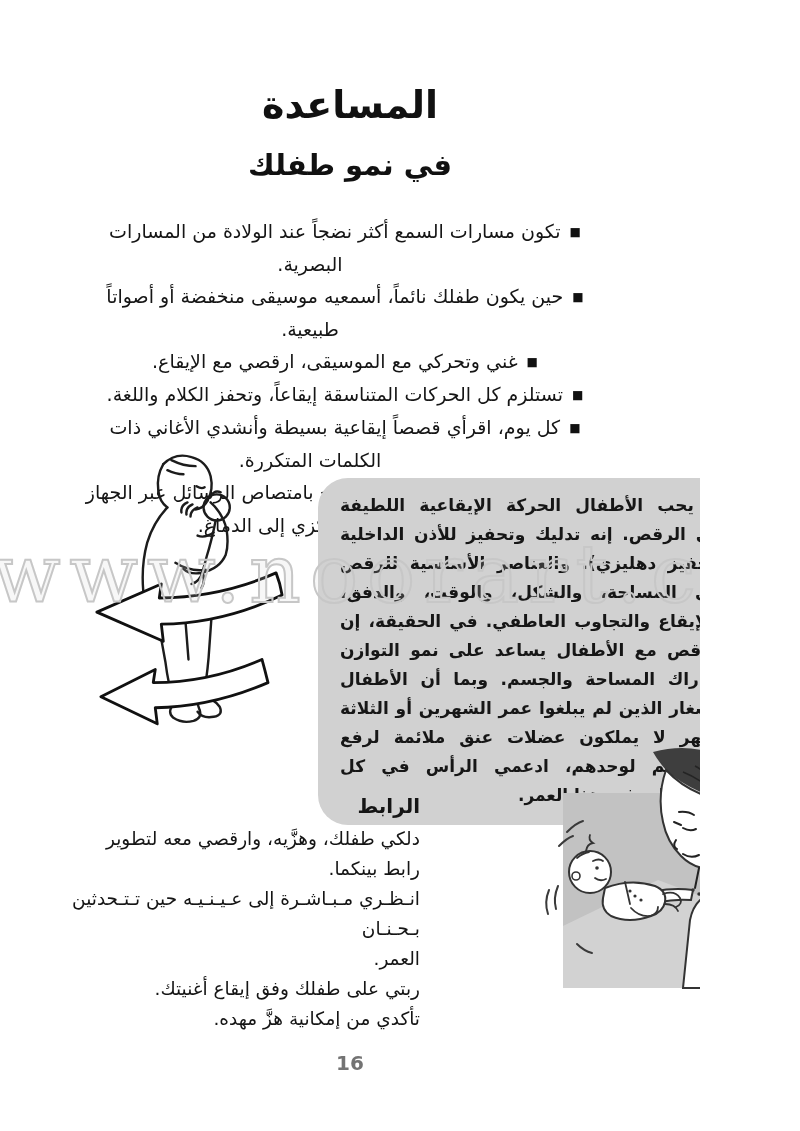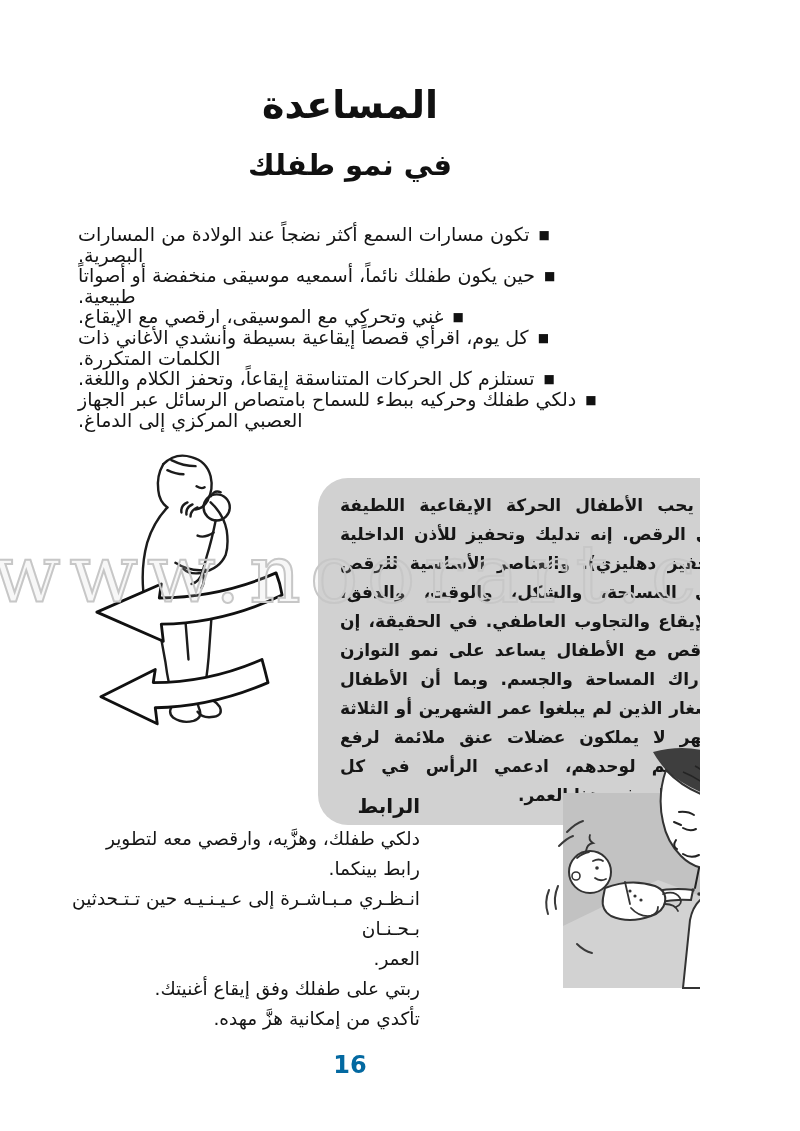--- a/index.html
+++ b/index.html
@@ -6,22 +6,22 @@
   .page{
     position:relative;width:700px;height:1131px;background:#ffffff;
     overflow:hidden;font-family:"DejaVu Sans",sans-serif;color:#111;
   }
   
   .title-block{position:absolute;top:76px;left:0;right:0;text-align:center;direction:rtl;}
   .title-line1{font-size:38px;font-weight:bold;line-height:58px;letter-spacing:1px;}
   .title-line2{font-size:29px;font-weight:bold;line-height:62px;letter-spacing:1px;}
   
   .bullet-list{
-    position:absolute;top:224px;right:88px;left:78px;
-    direction:rtl;text-align:left;font-size:19px;line-height:20px;color:#151515;
+    position:absolute;top:215px;right:88px;left:78px;
+    direction:rtl;text-align:center;font-size:19px;line-height:32px;color:#151515;
   }
   .bullet-item{padding-right:70px;text-indent:-70px;}
   .bullet-marker{font-size:12px;margin-left:9px;vertical-align:2px;color:#111;}
   
   .dance-art{position:absolute;left:62px;top:444px;width:258px;height:302px;}
   
   .info-box{
     position:absolute;left:318px;top:478px;width:428px;box-sizing:border-box;
     background:#d1d1d1;border-radius:30px;padding:13px 22px 15px 22px;
     direction:rtl;
@@ -42,39 +42,39 @@
   .bond-section{
     position:absolute;top:790px;right:280px;left:70px;
     direction:rtl;text-align:right;font-size:18.5px;line-height:30px;color:#151515;
   }
   .bond-heading{font-size:20px;font-weight:bold;line-height:32px;margin-bottom:2px;}
   
   .bond-art{position:absolute;left:533px;top:748px;width:245px;height:272px;}
   
   .page-number{
     position:absolute;top:1051px;left:0;right:0;text-align:center;
-    font-size:24px;font-weight:bold;color:#0369a1;
+    font-size:20px;font-weight:bold;color:#737373;
   }
 </style>
 </head>
 <body>
 
 <div class="page">
 
   <div class="title-block">
     <div class="title-line1">المساعدة</div>
     <div class="title-line2">في نمو طفلك</div>
   </div>
 
   <div class="bullet-list">
     <div class="bullet-item"><span class="bullet-marker">■</span><span>تكون مسارات السمع أكثر نضجاً عند الولادة من المسارات البصرية.</span></div>
     <div class="bullet-item"><span class="bullet-marker">■</span><span>حين يكون طفلك نائماً، أسمعيه موسيقى منخفضة أو أصواتاً طبيعية.</span></div>
     <div class="bullet-item"><span class="bullet-marker">■</span><span>غني وتحركي مع الموسيقى، ارقصي مع الإيقاع.</span></div>
+    <div class="bullet-item"><span class="bullet-marker">■</span><span>تستلزم كل الحركات المتناسقة إيقاعاً، وتحفز الكلام واللغة.</span></div>
     <div class="bullet-item"><span class="bullet-marker">■</span><span>كل يوم، اقرأي قصصاً إيقاعية بسيطة وأنشدي الأغاني ذات الكلمات المتكررة.</span></div>
-    <div class="bullet-item"><span class="bullet-marker">■</span><span>تستلزم كل الحركات المتناسقة إيقاعاً، وتحفز الكلام واللغة.</span></div>
     <div class="bullet-item"><span class="bullet-marker">■</span><span>دلكي طفلك وحركيه ببطء للسماح بامتصاص الرسائل عبر الجهاز العصبي المركزي إلى الدماغ.</span></div>
   </div>
 
   <svg class="dance-art" viewBox="0 0 255 300" xmlns="http://www.w3.org/2000/svg">
     <g fill="none" stroke="#1c1c1c" stroke-width="2.4" stroke-linecap="round" stroke-linejoin="round">
 
       <path d="M100,20 Q112,8 128,13 Q143,17 147,32 Q150,45 144,56"></path>
       <path d="M100,20 Q93,32 95,46 Q96,57 104,63"></path>
       <path d="M108,16 Q120,22 132,22"></path>
       <path d="M104,26 Q112,30 120,30"></path>

